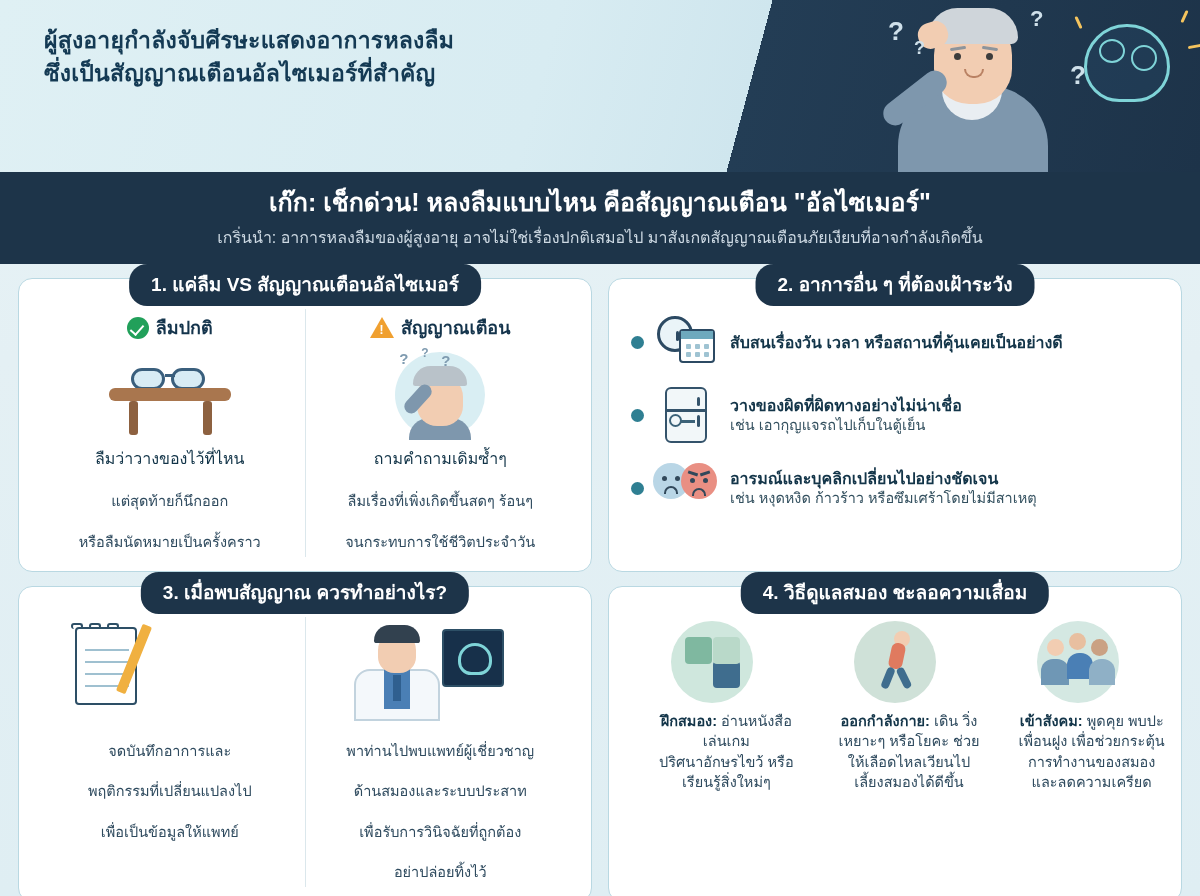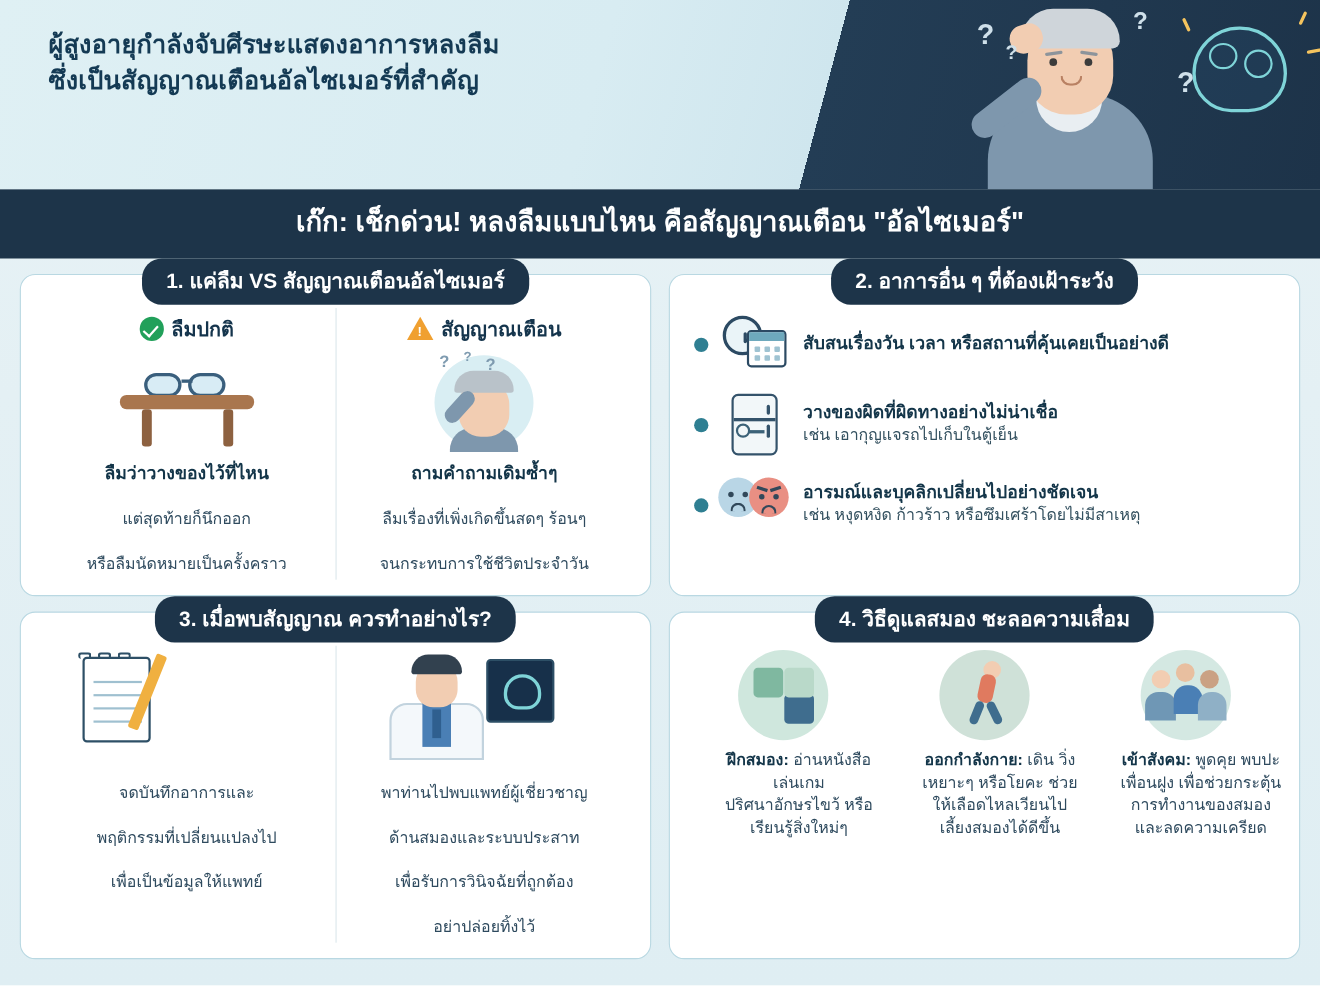--- a/index.html
+++ b/index.html
@@ -126,21 +126,21 @@
   .glass-l { left: 36px; } .glass-r { left: 76px; }
   .glass-bridge { position: absolute; left: 70px; top: 26px; width: 10px; height: 3px; background: #3a5f7d; }
   
   .ch-circle { position: absolute; left: 30px; top: 4px; width: 90px; height: 86px; background: #d9eef3; border-radius: 50%; }
   .ch-head { position: absolute; left: 52px; top: 26px; width: 46px; height: 52px; background: #f2cdb2; border-radius: 23px 23px 20px 20px; }
   .ch-hair { position: absolute; left: 48px; top: 18px; width: 54px; height: 20px; background: #b9c2c9; border-radius: 28px 28px 4px 4px; }
   .ch-body { position: absolute; left: 44px; top: 70px; width: 62px; height: 22px; background: #7e97ad; border-radius: 20px 20px 0 0; }
   .ch-arm { position: absolute; left: 36px; top: 44px; width: 34px; height: 14px; background: #7e97ad; border-radius: 8px; transform: rotate(-48deg); }
   .ch-q { position: absolute; color: #7f9bb0; font-weight: bold; }
 
-  .cap-title { font-size: 16px; font-weight: bold; color: #123448; margin-top: 2px; }
+  .cap-title { font-size: 16px; font-weight: normal; color: #123448; margin-top: 2px; }
   .cap-line { font-size: 14.5px; color: #2e4a5e; line-height: 1.42; margin-top: 20px; }
 
   
   .blist { padding: 4px 4px 0 6px; }
   .brow { display: flex; align-items: center; gap: 11px; margin-bottom: 15px; position: relative; }
   .bdot { width: 13px; height: 13px; border-radius: 50%; background: #2f7f92; flex: 0 0 13px; }
   .bico { width: 64px; height: 58px; flex: 0 0 64px; position: relative; }
   .btxt-title { font-size: 16px; font-weight: bold; color: #133549; line-height: 1.35; }
   .btxt-sub { font-size: 14.5px; color: #33505f; line-height: 1.35; }
   
@@ -228,20 +228,21 @@
 
       <div class="hero-q" style="left:18px;top:16px;font-size:26px;">?</div>
       <div class="hero-q" style="left:44px;top:38px;font-size:18px;">?</div>
       <div class="hero-q" style="left:160px;top:6px;font-size:22px;">?</div>
       <div class="hero-q" style="left:200px;top:60px;font-size:26px;">?</div>
     </div>
   </div>
 
   <div class="banner">
     <div class="banner-title">เก๊ก: เช็กด่วน! หลงลืมแบบไหน คือสัญญาณเตือน "อัลไซเมอร์"</div>
+    <div class="banner-sub">เกริ่นนำ: อาการหลงลืมของผู้สูงอายุ อาจไม่ใช่เรื่องปกติเสมอไป มาสังเกตสัญญาณเตือนภัยเงียบที่อาจกำลังเกิดขึ้น</div>
   </div>
 
   <div class="grid">
 
     <div class="card card1">
       <div class="card-head">1. แค่ลืม VS สัญญาณเตือนอัลไซเมอร์</div>
       <div class="two-col">
         <div class="col left">
           <div class="col-head">
             <span class="ic-check"></span>

